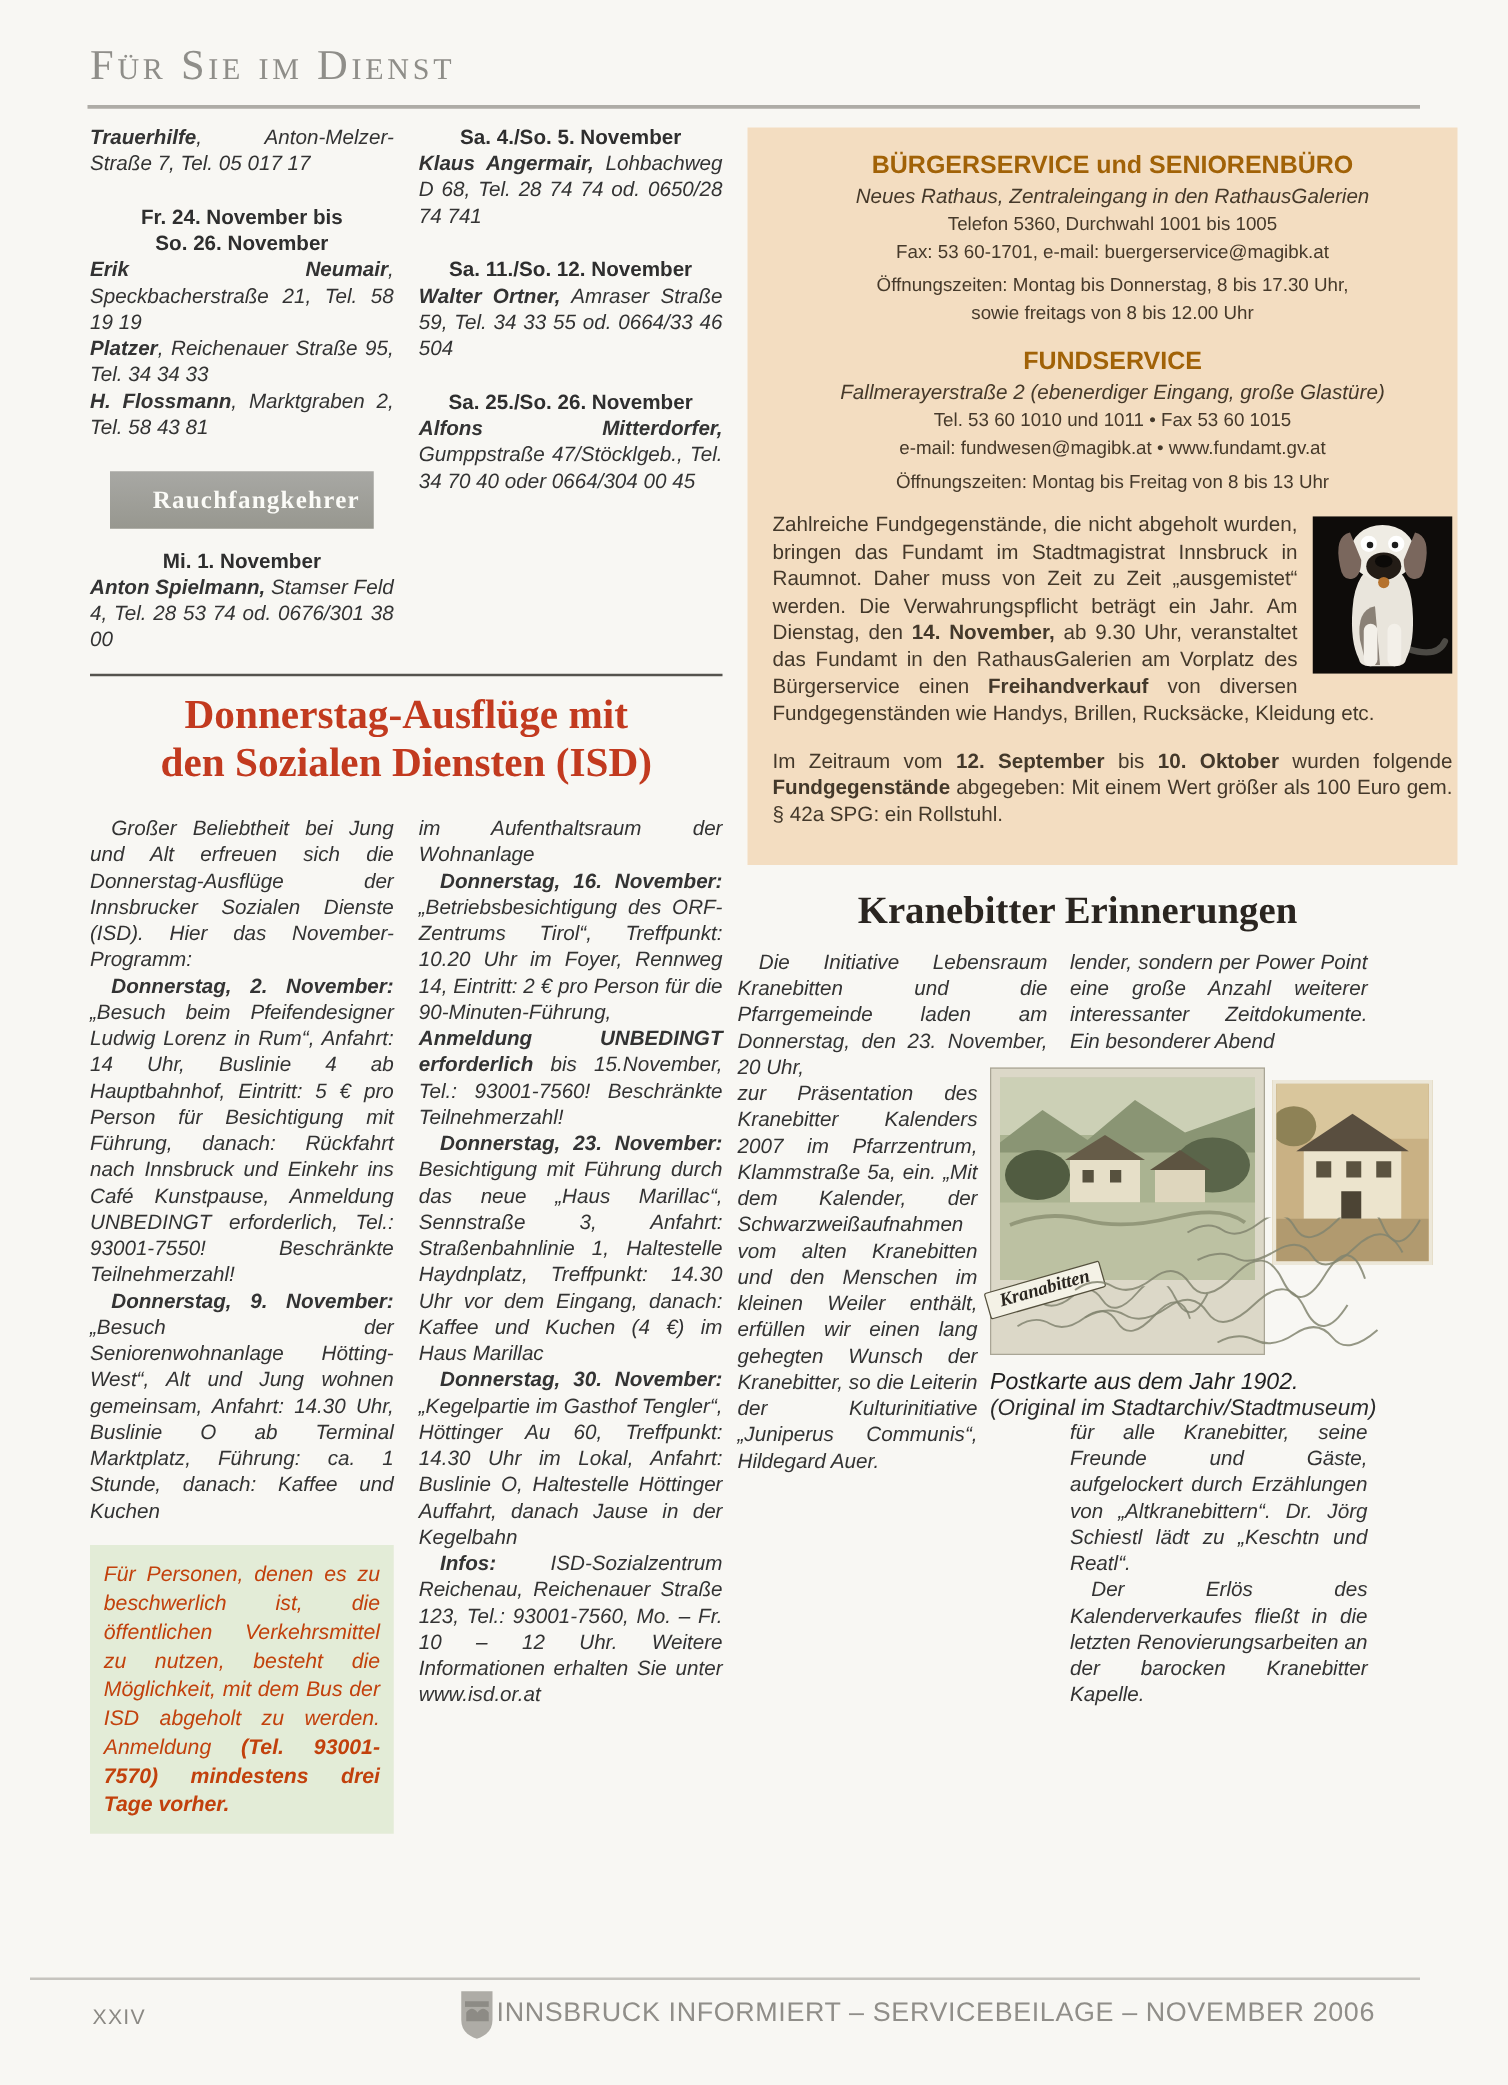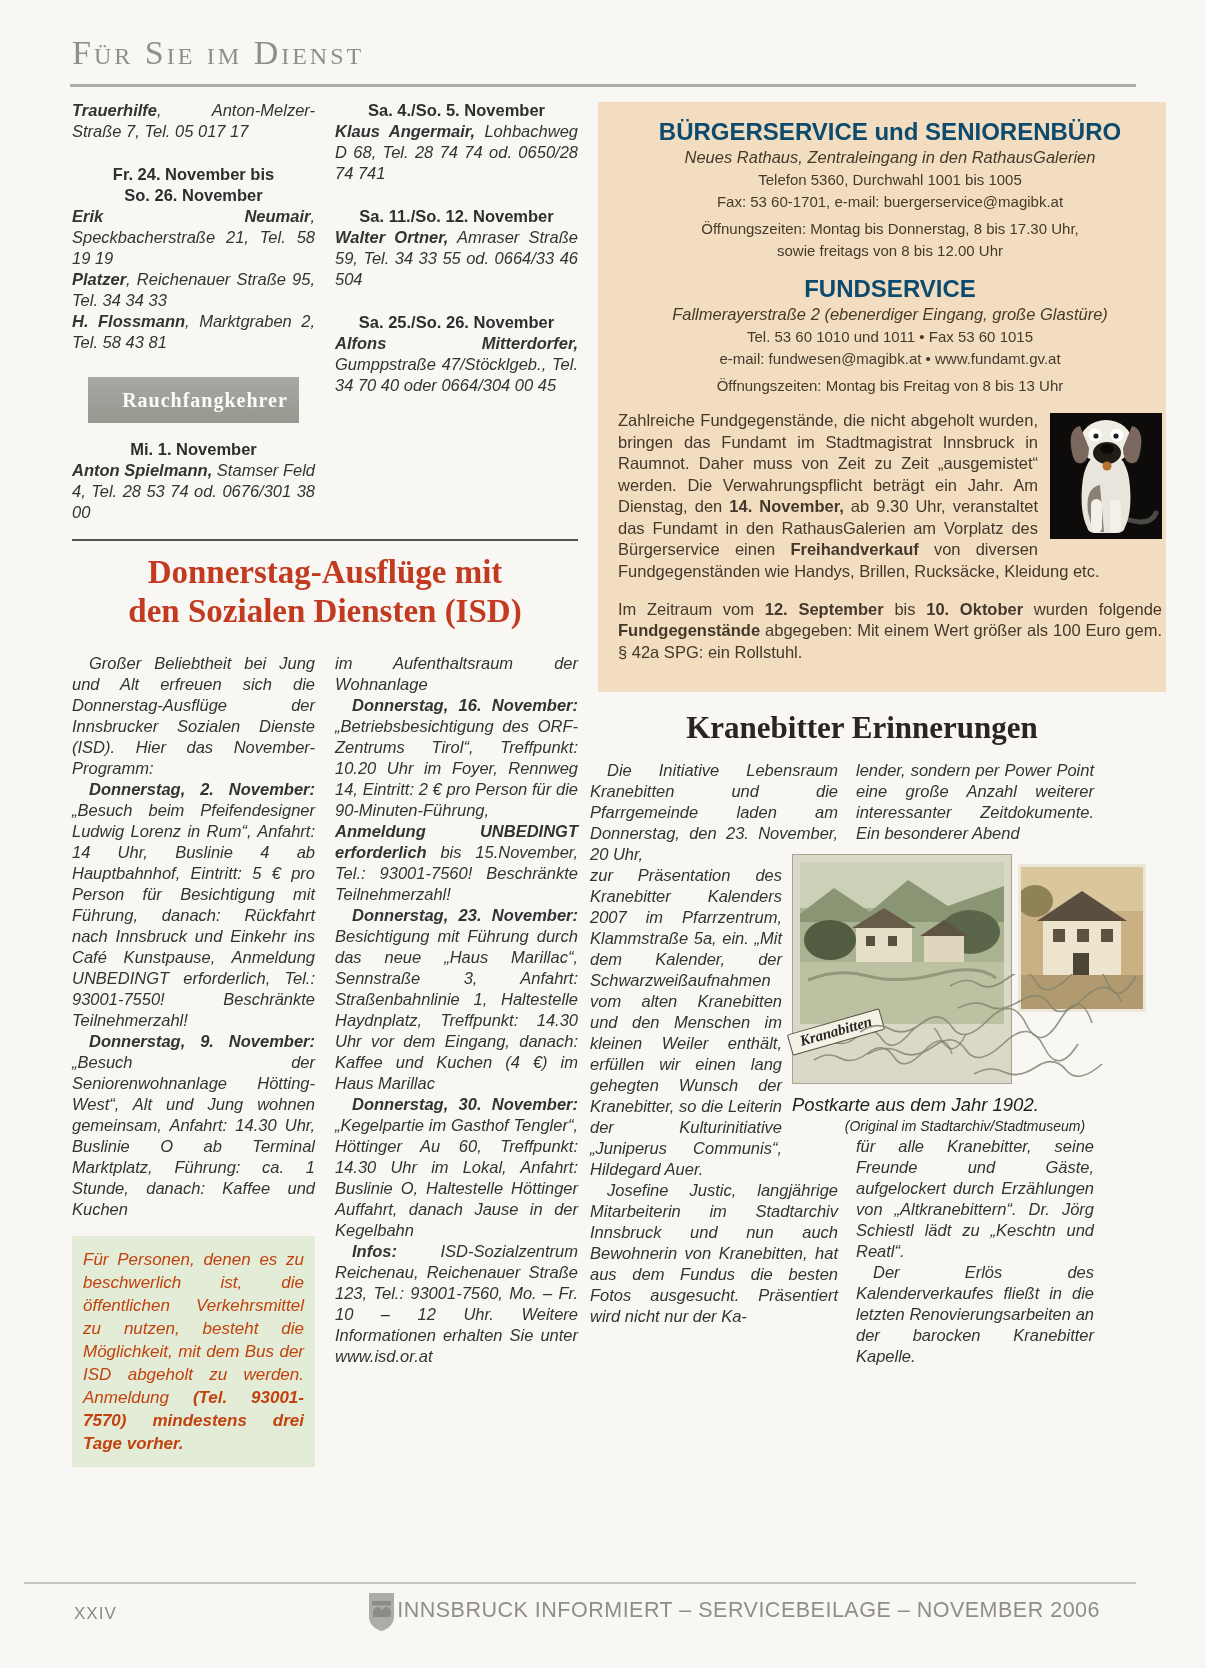--- a/index.html
+++ b/index.html
@@ -29,21 +29,21 @@
     font-weight:700;color:#c23a1f;font-size:33px;line-height:39px;}
   .isd-cols{display:flex;gap:20px;margin-top:22px;}
   .icol{width:243px;}
   .icol .p{margin-top:0;}
   .green-box{margin-top:16px;background:#e3ecd7;padding:12px 11px;}
   .green-box .p{font-size:17px;line-height:23px;color:#c2410c;}
   
   .right-region{position:absolute;left:586px;top:102px;width:556px;}
   .pbox{margin-left:12px;width:544px;background:#f3ddc1;padding:16px 20px 12px;color:#45392a;}
   .sec{text-align:center;margin-bottom:13px;}
-  .sec-title{font-size:24px;font-weight:700;line-height:28px;color:#0c4a6e;text-align:center;}
+  .sec-title{font-size:20px;font-weight:700;line-height:28px;color:#a16207;text-align:center;}
   .sec-sub{font-style:italic;font-size:16.5px;line-height:23px;}
   .ln{font-size:15px;line-height:22px;}
   .hours{margin-top:5px;}
   .pbox .para{font-size:16.5px;line-height:21.5px;text-align:justify;margin-top:12px;color:#43382a;}
   .dog{float:right;width:112px;height:126px;margin:3px 0 4px 12px;}
   
   .kb-title{margin:18px 0 0 4px;width:544px;text-align:center;font-family:"Liberation Serif",serif;
     font-weight:700;font-size:31px;line-height:36px;color:#2a2520;}
   .kb-cols{display:flex;gap:18px;margin:14px 0 0 4px;}
   .kbc1{width:248px;} .kbc2{width:238px;}
@@ -52,21 +52,21 @@
   .pc-cards{position:relative;height:234px;}
   .card-l{position:absolute;left:0;top:0;width:220px;height:230px;background:#dcd8c8;
     border:1px solid #a9a595;padding:7px;box-sizing:border-box;}
   .card-r{position:absolute;left:226px;top:10px;width:128px;height:148px;background:#c9b184;
     border:3px solid #ece7d8;box-sizing:border-box;overflow:hidden;}
   .ribbon{position:absolute;left:-5px;bottom:40px;transform:rotate(-16deg);
     background:#f4f2e6;border:1px solid #54503d;padding:1px 10px 2px;border-radius:2px;
     font-family:"Liberation Serif",serif;font-style:italic;font-weight:700;font-size:15px;color:#2a2620;}
   .handwriting{position:absolute;left:62px;top:120px;}
   .cap1{margin-top:5px;font-style:italic;font-size:18.5px;line-height:24px;color:#1f1f1f;}
-  .cap2{font-style:italic;font-size:14px;line-height:19px;color:#2b2b2b;text-align:center;padding-right:6px;}
+  .cap2{font-style:italic;font-size:18px;line-height:19px;color:#2b2b2b;text-align:left;padding-right:6px;}
   .kbc2 .p{margin-top:0;}
   .mt8{margin-top:8px;}
   
   .footer-rule{position:absolute;left:24px;top:1582px;width:1112px;border-top:2px solid #c6c4be;}
   .page-number{position:absolute;left:74px;top:1604px;font-size:17px;color:#8b8984;letter-spacing:1px;}
   .crest{position:absolute;left:368px;top:1592px;}
   .footer-title{position:absolute;right:66px;top:1598px;font-size:21.5px;color:#908e89;letter-spacing:.5px;text-align:right;}
 </style>
 </head>
 <body>
@@ -171,21 +171,20 @@
         <span>Zahlreiche Fundgegenstände, die nicht abgeholt wurden, bringen das Fundamt im Stadtmagistrat Innsbruck in Raumnot. Daher muss von Zeit zu Zeit „ausgemistet“ werden. Die Verwahrungspflicht beträgt ein Jahr. Am Dienstag, den <b>14. November,</b> ab 9.30 Uhr, veranstaltet das Fundamt in den RathausGalerien am Vorplatz des Bürgerservice einen <b>Freihandverkauf</b> von diversen Fundgegenständen wie Handys, Brillen, Rucksäcke, Kleidung etc.</span>
       </p>
       <p class="para">Im Zeitraum vom <b>12. September</b> bis <b>10. Oktober</b> wurden folgende <b>Fundgegenstände</b> abgegeben: Mit einem Wert größer als 100 Euro gem. § 42a SPG: ein Rollstuhl.</p>
     </div>
 
     <div class="kb-title">Kranebitter Erinnerungen</div>
     <div class="kb-cols">
       <div class="kbc1">
         <p class="p ind">Die Initiative Lebensraum Kranebitten und die Pfarrgemeinde laden am Donnerstag, den 23. November, 20 Uhr,</p>
         <p class="p"><span class="img-cutout"></span><span>zur Präsentation des Kranebitter Kalenders 2007 im Pfarrzentrum, Klammstraße 5a, ein. „Mit dem Kalender, der Schwarzweißaufnahmen vom alten Kranebitten und den Menschen im kleinen Weiler enthält, erfüllen wir einen lang gehegten Wunsch der Kranebitter, so die Leiterin der Kulturinitiative „Juniperus Communis“, Hildegard Auer.</span></p>
-        <p class="p ind">Josefine Justic, langjährige Mitarbeiterin im Stadtarchiv Innsbruck und nun auch Bewohnerin von Kranebitten, hat aus dem Fundus die besten Fotos ausgesucht. Präsentiert wird nicht nur der Ka-</p>
       </div>
       <div class="kbc2">
         <p class="p">lender, sondern per Power Point eine große Anzahl weiterer interessanter Zeitdokumente. Ein besonderer Abend</p>
 
         <div class="pc-block">
           <div class="pc-cards">
             <div class="card-l">
               <svg viewBox="0 0 204 162" width="204" height="162">
                 <rect width="204" height="162" fill="#aab391"></rect>
                 <rect width="204" height="46" fill="#ccd0b6"></rect>

